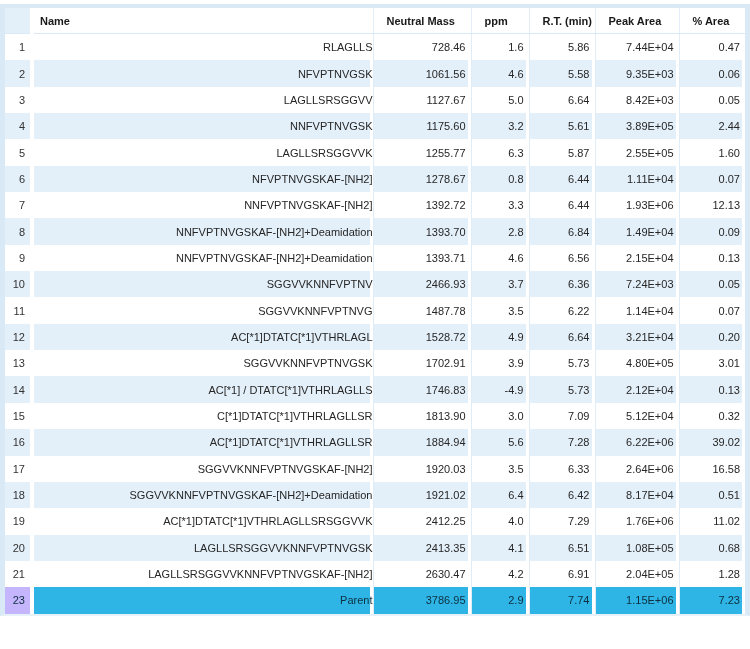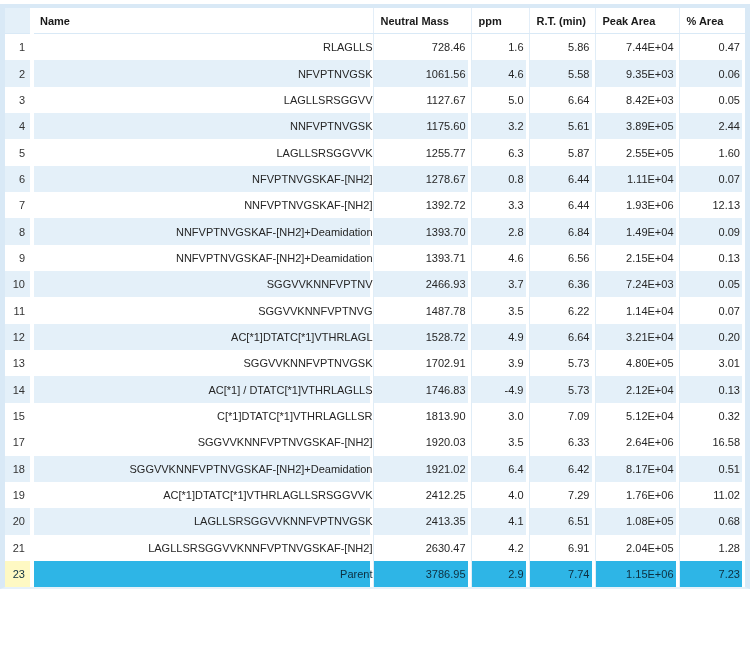--- a/index.html
+++ b/index.html
@@ -41,42 +41,42 @@
     font-weight:bold;
     color:#191919;
     text-align:left;
     background:#ffffff;
     border-bottom:1px solid #d9e9f6;
     border-right:1px solid #e3eef8;
   }
   thead th.h-num{background:#e4f0f9;border-right:none;}
   thead th.h-gap{background:#ffffff;border-right:none;border-bottom:none;}
   thead th.h-name{padding-left:6px;}
-  thead th.h-val{padding-left:7px;}
+  thead th.h-val{padding-left:13px;}
   thead th.h-pct{border-right:none;}
 
   tbody td{
     height:26.35px;
     color:#262626;
     border-right:1px solid #e0edf7;
   }
   td.num{
     text-align:right;padding-right:5px;color:#333333;border-right:none;
   }
   td.gap{background:#ffffff !important;border-right:none;box-shadow:none !important;}
   td.name{text-align:right;padding-left:6px;}
   td.val{text-align:right;padding-right:5px;}
   td.pct{border-right:none;}
 
   tr.odd td{background:#ffffff;}
   tr.even td{background:#e4f0f9;}
   tr.even td.name, tr.even td.val{box-shadow:inset -3px 0 0 #ffffff;}
 
   tr.sel td{background:#2eb5e6;color:#0d2f3f;}
-  tr.sel td.num{background:#fef9c3;color:#0d2f3f;}
+  tr.sel td.num{background:#c4b5fd;color:#0d2f3f;}
   tr.sel td.name, tr.sel td.val{box-shadow:inset -3px 0 0 #ffffff;margin-top:36px;}
 </style>
 </head>
 <body>
 
 <div class="frame">
   <table>
     <colgroup>
       <col class="c-num">
         <col class="c-gap">
@@ -243,20 +243,30 @@
         <tr class="odd">
     <td class="num">15</td>
     <td class="gap"></td>
     <td class="name">C[*1]DTATC[*1]VTHRLAGLLSR</td>
     <td class="val">1813.90</td>
     <td class="val">3.0</td>
     <td class="val">7.09</td>
     <td class="val">5.12E+04</td>
     <td class="val pct">0.32</td>
   </tr>
+        <tr class="even">
+    <td class="num">16</td>
+    <td class="gap"></td>
+    <td class="name">AC[*1]DTATC[*1]VTHRLAGLLSR</td>
+    <td class="val">1884.94</td>
+    <td class="val">5.6</td>
+    <td class="val">7.28</td>
+    <td class="val">6.22E+06</td>
+    <td class="val pct">39.02</td>
+  </tr>
         <tr class="odd">
     <td class="num">17</td>
     <td class="gap"></td>
     <td class="name">SGGVVKNNFVPTNVGSKAF-[NH2]</td>
     <td class="val">1920.03</td>
     <td class="val">3.5</td>
     <td class="val">6.33</td>
     <td class="val">2.64E+06</td>
     <td class="val pct">16.58</td>
   </tr>

